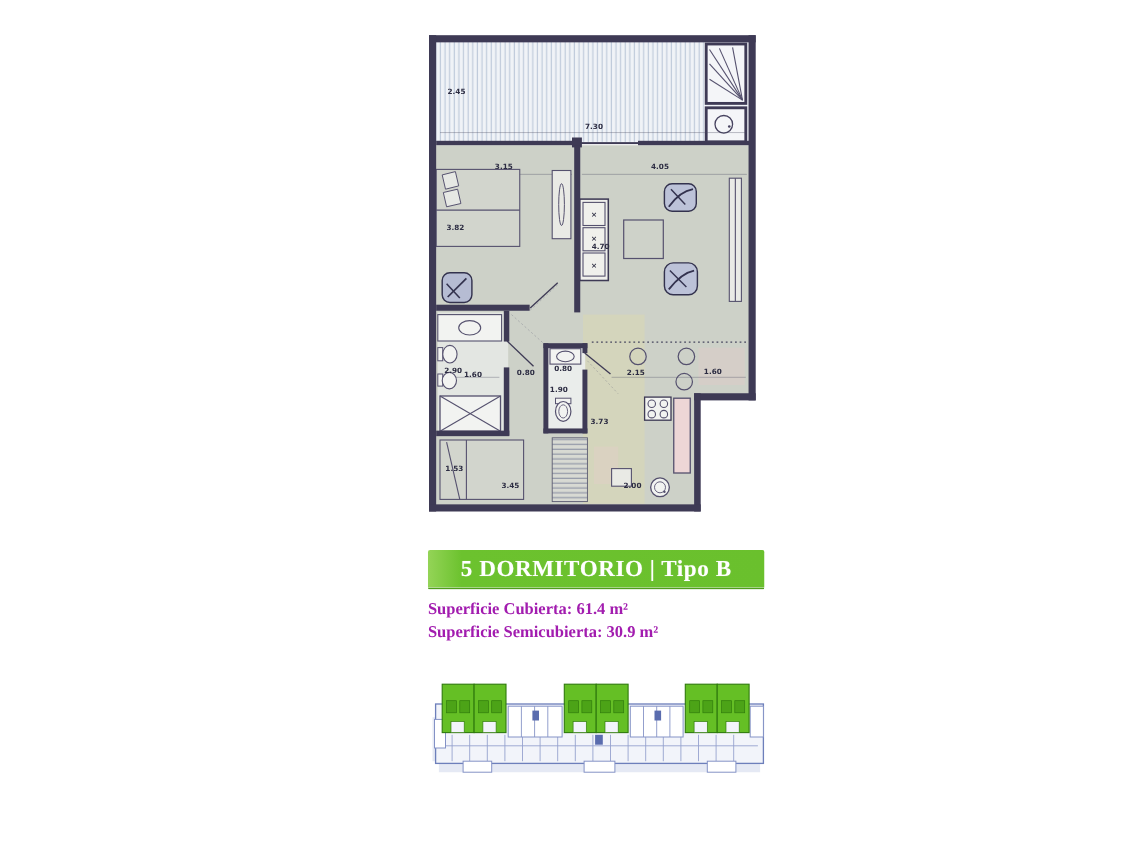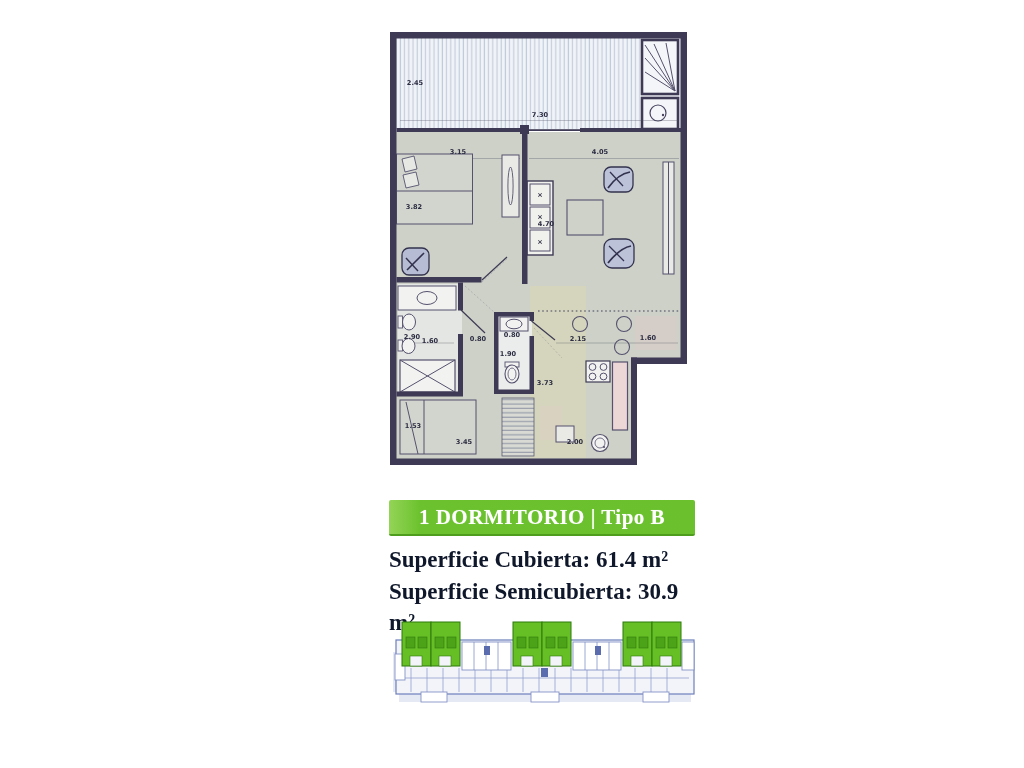--- a/index.html
+++ b/index.html
@@ -7,22 +7,22 @@
           font-family:"Liberation Sans",sans-serif;}
   .plan-svg{position:absolute;left:390px;top:28px;}
   .keyplan-svg{position:absolute;left:393px;top:620px;}
   .type-banner{position:absolute;left:389px;top:500px;width:306px;height:34px;
       background:linear-gradient(90deg,#94d457 0%,#6cc22e 10%,#6ac02d 100%);
       border-bottom:2px solid #4f9d1d;border-radius:2px;
       display:flex;align-items:center;justify-content:center;}
   .type-banner span{color:#ffffff;font-family:"Liberation Serif",serif;font-weight:bold;
       font-size:21px;letter-spacing:.5px;text-shadow:0 0 1px rgba(255,255,255,.4);}
   .areas{position:absolute;left:389px;top:544px;width:320px;
-      font-family:"Liberation Serif",serif;font-weight:bold;color:#0f172a;
-      font-size:23px;line-height:1.38;}
+      font-family:"Liberation Serif",serif;font-weight:bold;color:#a21caf;
+      font-size:15px;line-height:1.38;}
   .dim{font-family:"DejaVu Sans",sans-serif;font-size:6.6px;font-weight:600;
       fill:#2c2c42;text-anchor:middle;}
   svg .thin{stroke:#55516e;stroke-width:1;fill:none;}
 </style>
 </head>
 <body>
 
 <div class="canvas">
 
   <svg class="plan-svg" width="300" height="442" viewBox="0 0 300 442">
@@ -233,21 +233,21 @@
         <text x="188" y="313" class="dim">2.15</text>
         <text x="258" y="312" class="dim">1.60</text>
         <text x="155" y="357" class="dim">3.73</text>
         <text x="23" y="400" class="dim">1.53</text>
         <text x="74" y="416" class="dim">3.45</text>
         <text x="185" y="416" class="dim">2.00</text>
       </g>
   </svg>
 
   <div class="type-banner">
-    <span>1 DORMITORIO | Tipo B</span>
+    <span>5 DORMITORIO | Tipo B</span>
   </div>
 
   <div class="areas">
     <div>Superficie Cubierta: 61.4 m²</div>
     <div>Superficie Semicubierta: 30.9 m²</div>
   </div>
 
   <svg class="keyplan-svg" width="304" height="88" viewBox="0 0 304 88">
 
     <rect x="6" y="74" width="292" height="8" fill="#ccd4ea" opacity="0.5"></rect>

